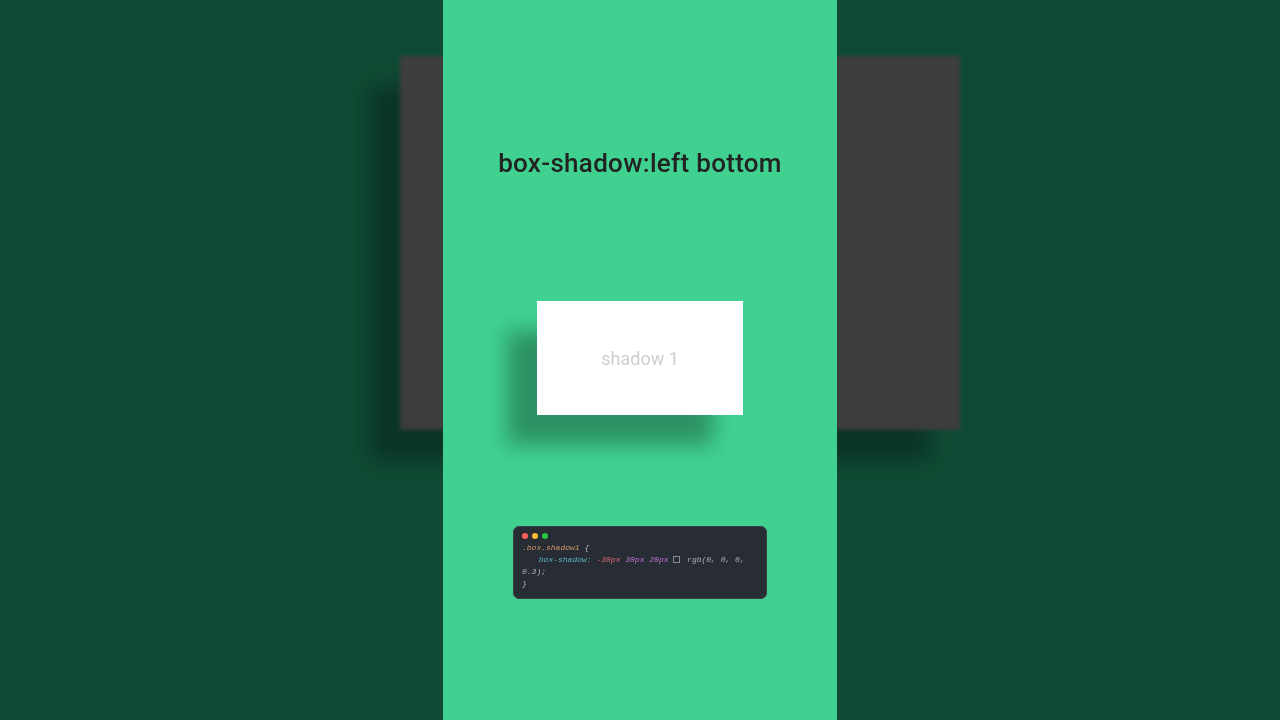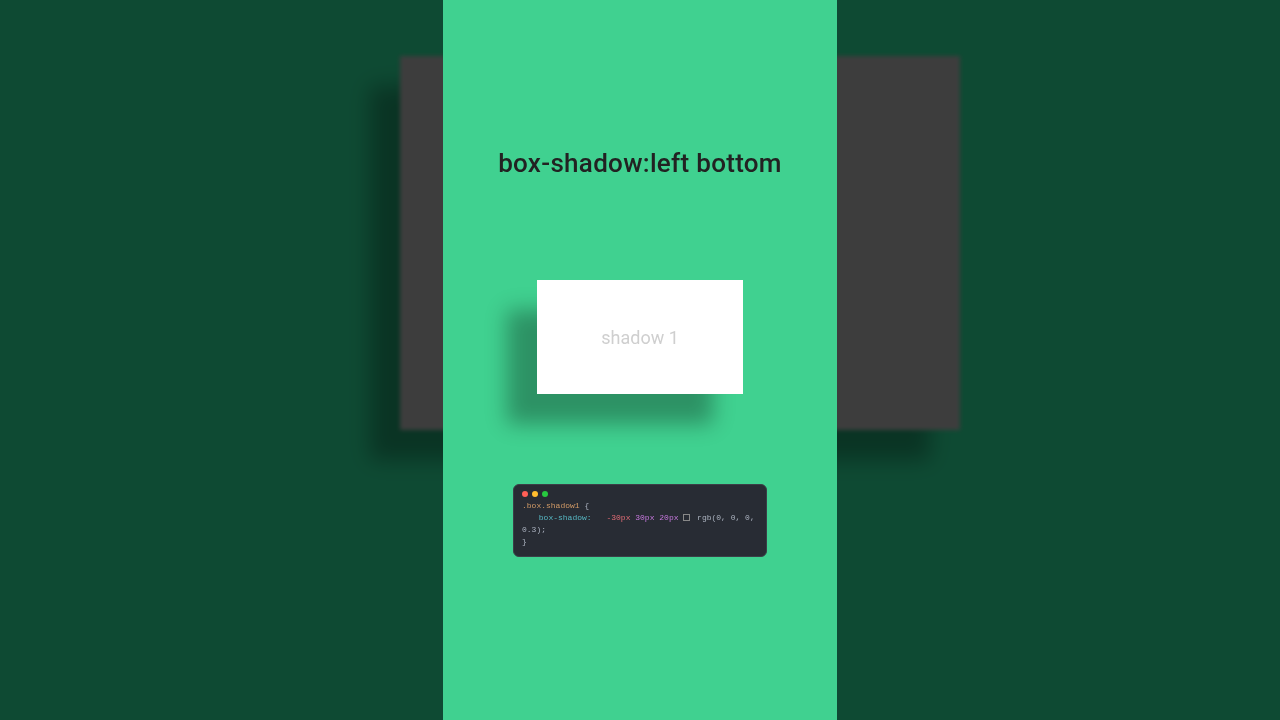--- a/index.html
+++ b/index.html
@@ -1,15 +1,15 @@
 <!DOCTYPE html>
 <html><head>
   <meta charset="utf-8">
   <style>
-    * { margin: 0; padding: 0; box-sizing: border-box; }
+    * { margin: 0; padding: 0; box-sizing: border-box; gap: 21px; }
     body {
       width: 1280px;
       height: 720px;
       overflow: hidden;
       font-family: -apple-system, BlinkMacSystemFont, "Segoe UI", Roboto, sans-serif;
       position: relative;
     }
     .bg-wrap { position:absolute; inset:0; background:#0e4a33; overflow:hidden; }
     .bg-content {
       position:absolute; inset:0;
@@ -59,29 +59,30 @@
       margin-top: 90px;
       width: 254px;
       background:#282c34;
       border-radius:6px;
       border:1px solid #3b3f47;
       padding:6px 8px 8px 8px;
       font-family: "SFMono-Regular", Consolas, "Liberation Mono", Menlo, monospace;
       font-size:8px;
       line-height:1.5;
       color:#abb2bf;
+      font-style:italic;
     }
     .traffic { display:flex; gap:4px; margin-bottom:3px; }
     .dot { width:6px; height:6px; border-radius:50%; }
     .dot.red { background:#ff5f56; }
     .dot.yl { background:#ffbd2e; }
     .dot.gr { background:#27c93f; }
     .cl-sel { color:#d19a66; }
     .cl-prop { color:#56b6c2;text-align:right; }
-    .cl-neg { color:#e06c75;margin-left:10px; }
+    .cl-neg { color:#e06c75; }
     .cl-num { color:#c678dd; }
     .cl-swatch { display:inline-block; width:7px; height:7px; border:1px solid #888; background:transparent; vertical-align:middle; margin-right:2px; }
     .cl-fn { color:#abb2bf; }
     .cl-brace { color:#abb2bf; }
     .indent { display:inline-block; width:12px; }
   </style>
 </head>
 <body>
 
 <div class="bg-wrap">

